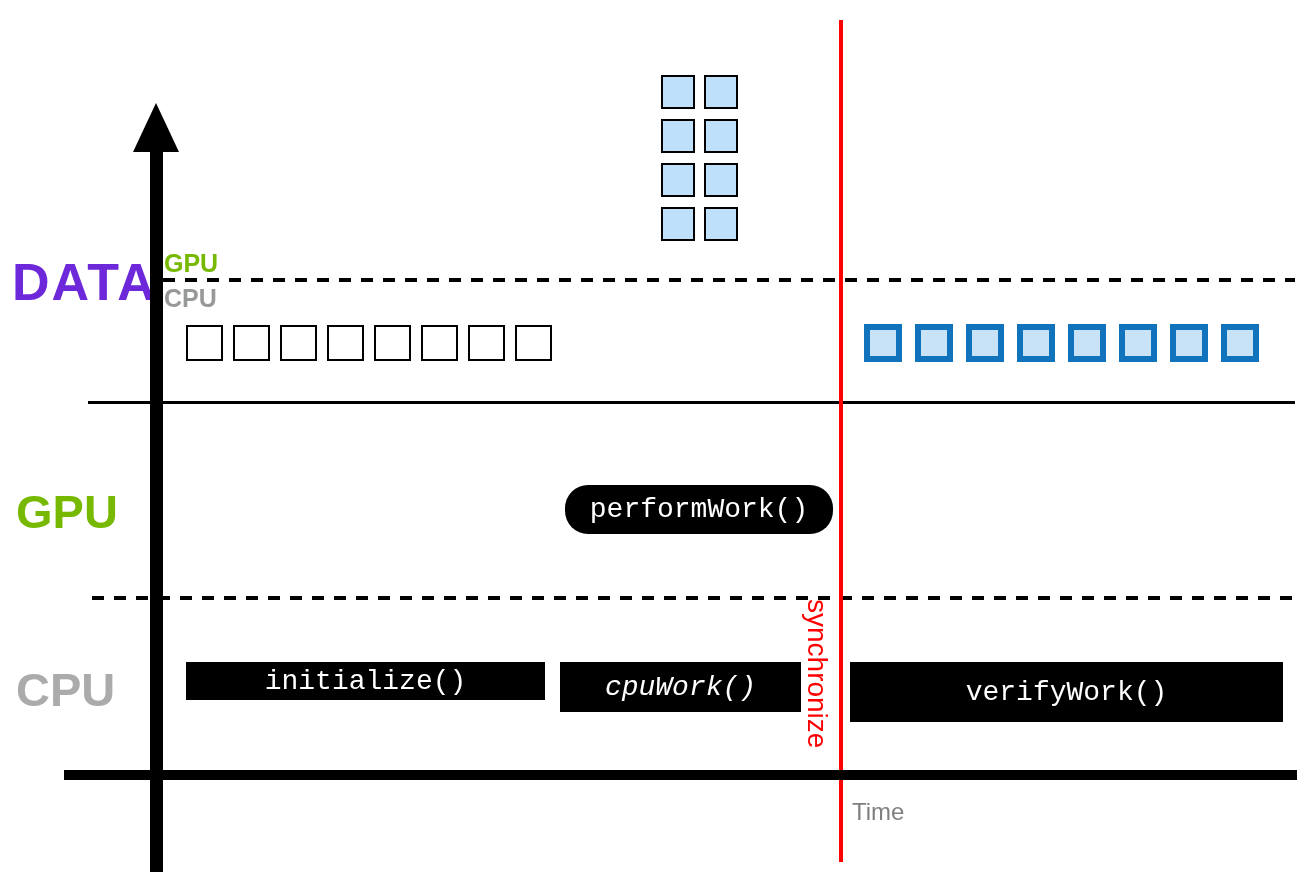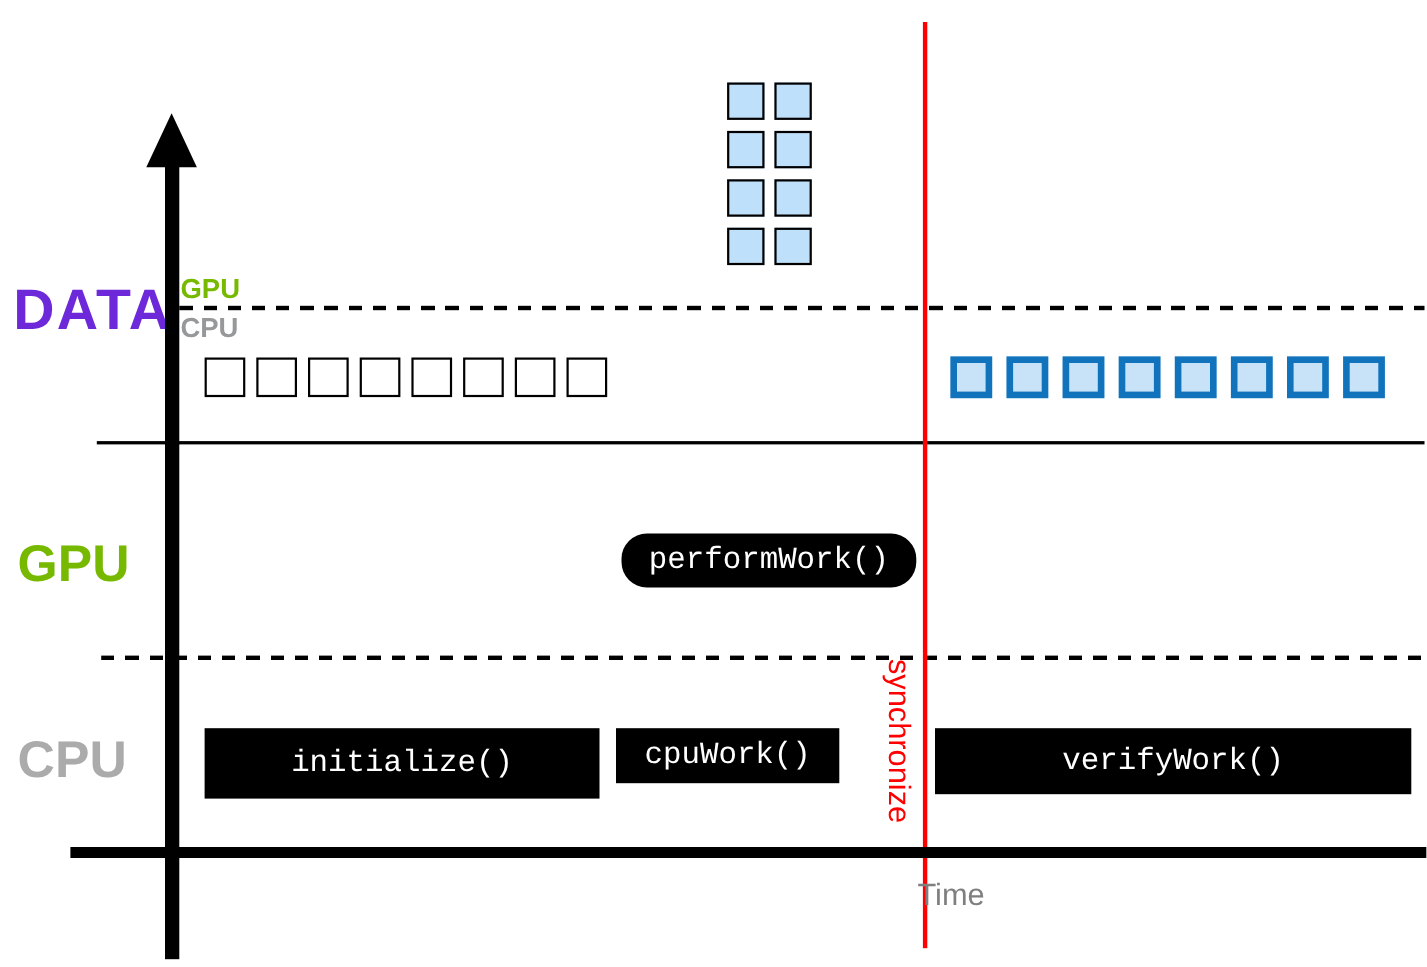--- a/index.html
+++ b/index.html
@@ -13,21 +13,21 @@
   
   .vaxis-shaft { position:absolute; left:150px; top:145px; width:13px; height:727px; background:#000; }
   .vaxis-arrow {
     position:absolute; left:133px; top:103px;
     width:0; height:0;
     border-left:23px solid transparent;
     border-right:23px solid transparent;
     border-bottom:49px solid #000;
   }
   .taxis { position:absolute; left:64px; top:770px; width:1233px; height:10px; background:#000; }
-  .time-label { position:absolute; left:834px; top:798px; font-size:28px; color:#7f7f7f; }
+  .time-label { position:absolute; left:852px; top:798px; font-size:24px; color:#7f7f7f; }
 
   
   .dashed-line { position:absolute; height:4px;
     background: repeating-linear-gradient(90deg, #000 0 12px, transparent 12px 22px); }
   .dashed-1 { left:163px; top:278px; width:1132px; }
   .dashed-2 { left:92px;  top:596px; width:1203px; }
   .solid-div { position:absolute; left:88px; top:401px; width:1207px; height:3px; background:#000; }
 
   
   .data-label { position:absolute; left:12px; top:252px; font-size:52px; font-weight:bold; color:#6d28d9; letter-spacing:2px; }
@@ -55,22 +55,22 @@
   .gpu-label { position:absolute; left:16px; top:484px; font-size:47px; font-weight:bold; color:#76B900; }
   .cpu-label { position:absolute; left:16px; top:662px; font-size:47px; font-weight:bold; color:#ABABAB; }
 
   .task {
     position:absolute; background:#000; color:#fff;
     display:flex; align-items:center; justify-content:center;
     font-family:"Liberation Mono","DejaVu Sans Mono",monospace;
     font-size:28px; white-space:nowrap;
   }
   .task-perform { left:565px; top:485px; width:268px; height:49px;border-radius:23px; }
-  .task-init    { left:186px; top:662px; width:359px; height:64px; }
-  .task-cpuwork { left:560px; top:662px; width:203px; height:50px; }
+  .task-init    { left:186px; top:662px; width:359px; height:38px; }
+  .task-cpuwork { left:560px; top:662px; width:241px; height:50px;font-style:italic; }
   .task-verify  { left:850px; top:662px; width:433px; height:60px; }
 
   
   .sync-line { position:absolute; left:839px; top:20px; width:4px; height:842px; background:#FF0000; }
   .sync-label {
     position:absolute; left:801px; top:599px; height:172px; width:32px;
     writing-mode: vertical-rl; text-orientation: mixed;
     color:#FF0000; font-size:28px; line-height:32px; white-space:nowrap;
   }
 </style>

